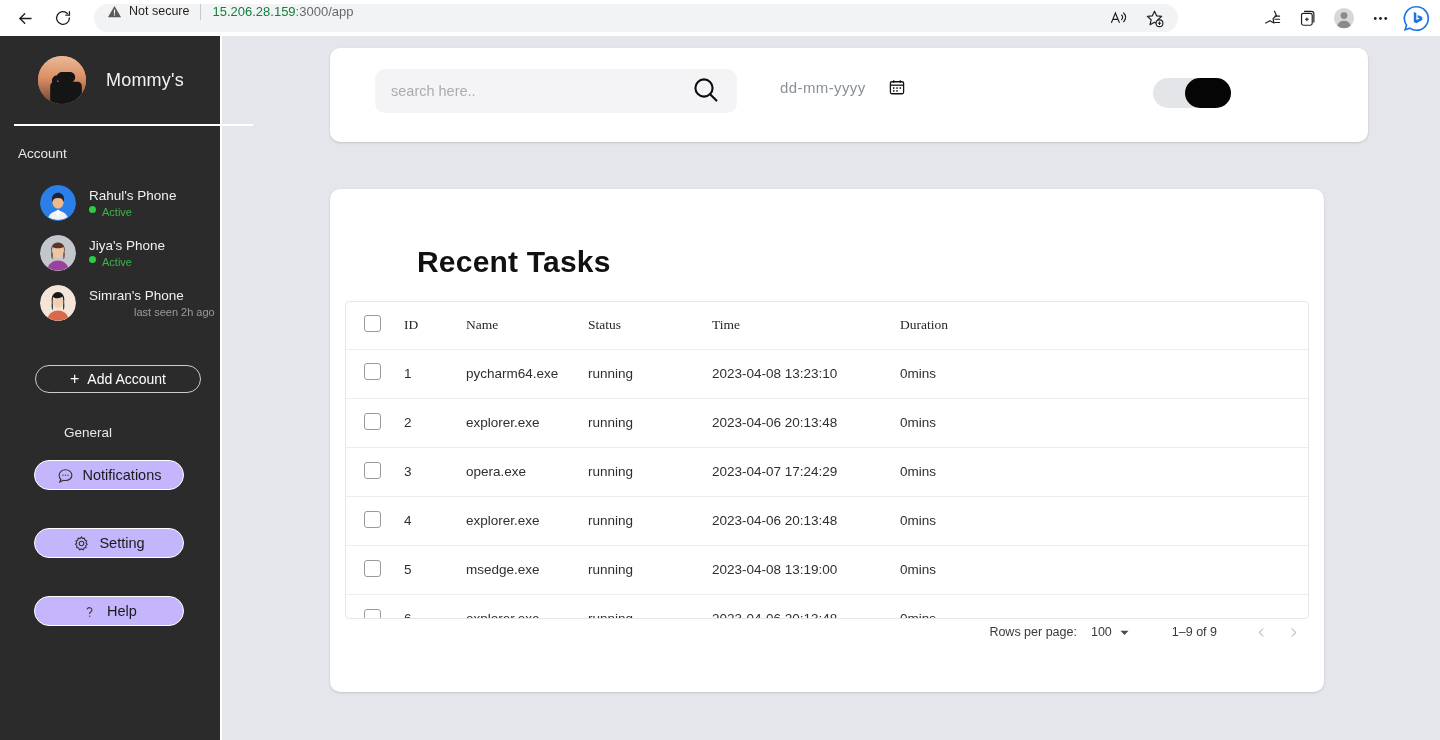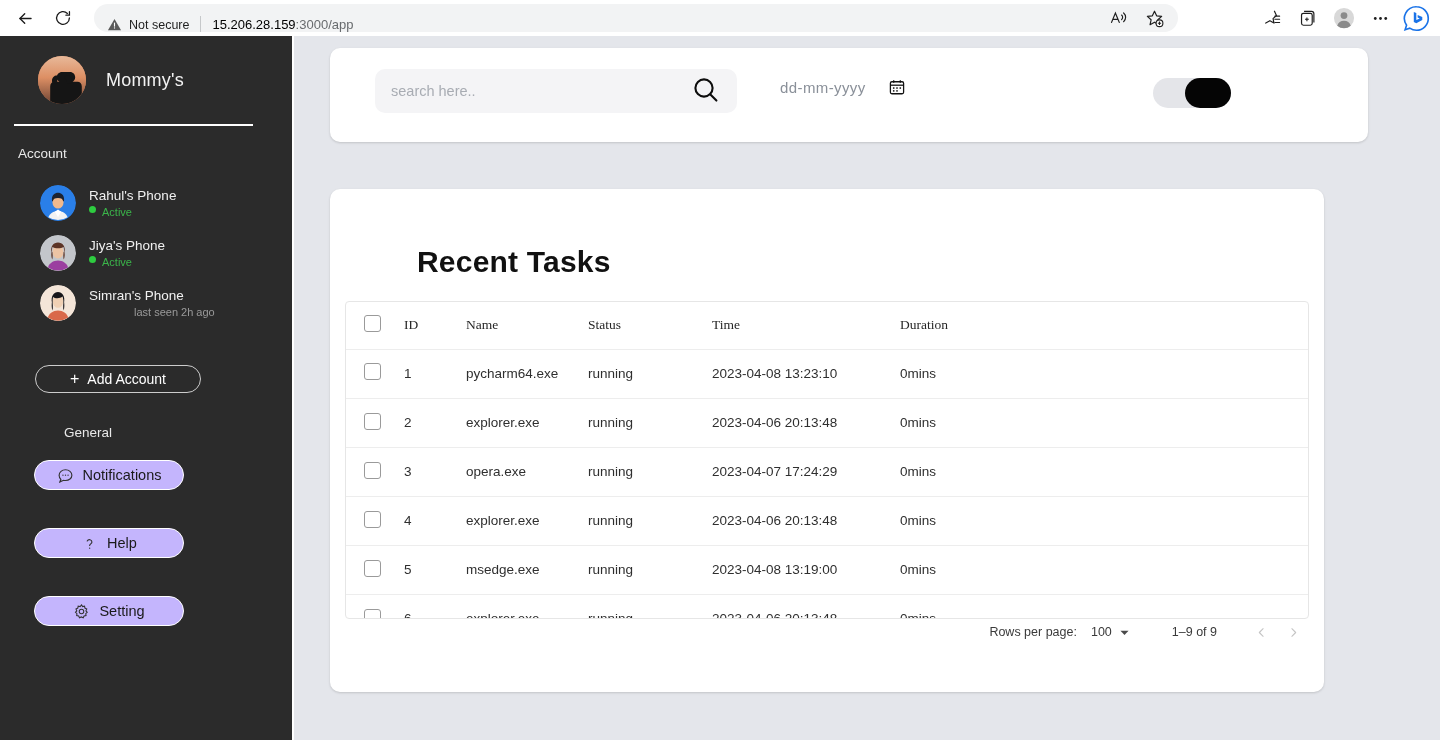--- a/index.html
+++ b/index.html
@@ -35,36 +35,36 @@
     color: #1a1a1a;
   }
   #back-btn { margin-left: 8px; }
   #reload-btn { margin-left: 4px; }
 
   .omnibox {
     position: absolute; left: 94px; top: 4px;
     width: 1083px; height: 28px;
     background: #f2f3f4;
     border-radius: 14px;
-    display: flex; align-items: flex-end;
+    display: flex; align-items: flex-start;
     padding: 0 10px;
     cursor: text;
   }
   .warn-icon { margin-left: 3px; display: flex; align-items: center; }
   .notsecure-text {
     font-size: 12.5px; color: #1f1f1f;
     margin-left: 7px; white-space: nowrap;
   }
   .omni-divider {
     width: 1px; height: 16px;
     background: #c6c8ca;
     margin: 0 11px;
   }
   .url-wrap { font-size: 13px; white-space: nowrap; }
-  .url-host { color: #000000; }
+  .url-host { color: #15803d; }
   .url-path { color: #686b6e; }
 
   .chrome-right {
     position: absolute; right: 6px; top: 2px;
     height: 32px; display: flex; align-items: center;
   }
   .chrome-icon {
     width: 32px; height: 32px;
     display: flex; align-items: center; justify-content: center;
     border-radius: 6px; cursor: pointer; color: #1f1f1f;
@@ -80,21 +80,21 @@
   
   .viewport {
     position: absolute; left: 0; top: 36px;
     width: 1440px; height: 704px;
     background: #e4e6eb;
   }
 
   
   .sidebar {
     position: absolute; left: 0; top: 0;
-    width: 294px; height: 704px;
+    width: 222px; height: 704px;
     background: #2b2b2b;
     border-right: 2px solid #ffffff;
   }
   .profile-row {
     display: flex; align-items: center;
     padding: 20px 0 0 38px;
     cursor: pointer;
   }
   .profile-avatar {
     width: 48px; height: 48px; border-radius: 50%;
@@ -483,36 +483,36 @@
             <circle cx="8.4" cy="11.5" r=".95" fill="#333333" stroke="none"></circle>
             <circle cx="12" cy="11.5" r=".95" fill="#333333" stroke="none"></circle>
             <circle cx="15.6" cy="11.5" r=".95" fill="#333333" stroke="none"></circle>
           </svg>
         </span>
         <span>Notifications</span>
       </div>
 
       <div class="pill-btn general-btn">
         <span class="gicon">
+          <svg width="17" height="17" viewBox="0 0 24 24" fill="none" stroke="#333333" stroke-width="1.5">
+            <circle cx="12" cy="12" r="3.2"></circle>
+            <path d="M12 2.6 l1.5 2.4 2.8-.6 .5 2.8 2.6 1.2 -1.2 2.6 1.9 2.1 -2.1 1.9 .4 2.8 -2.8 .5 -1.2 2.6 -2.6-1.2 -2.6 1.2 -1.2-2.6 -2.8-.5 .4-2.8 -2.1-1.9 1.9-2.1 -1.2-2.6 2.6-1.2 .5-2.8 2.8 .6 Z"></path>
+          </svg>
+        </span>
+        <span>Setting</span>
+      </div>
+
+      <div class="pill-btn general-btn">
+        <span class="gicon">
           <svg width="17" height="17" viewBox="0 0 24 24" fill="none" stroke="#333333" stroke-width="1.6" stroke-linecap="round">
             <path d="M8.8 8.4 a3.5 3.5 0 0 1 6.6 1.5 c0 2.4-3.2 2.8-3.2 5"></path>
             <circle cx="12.2" cy="18.6" r=".95" fill="#333333" stroke="none"></circle>
           </svg>
         </span>
         <span>Help</span>
-      </div>
-
-      <div class="pill-btn general-btn">
-        <span class="gicon">
-          <svg width="17" height="17" viewBox="0 0 24 24" fill="none" stroke="#333333" stroke-width="1.5">
-            <circle cx="12" cy="12" r="3.2"></circle>
-            <path d="M12 2.6 l1.5 2.4 2.8-.6 .5 2.8 2.6 1.2 -1.2 2.6 1.9 2.1 -2.1 1.9 .4 2.8 -2.8 .5 -1.2 2.6 -2.6-1.2 -2.6 1.2 -1.2-2.6 -2.8-.5 .4-2.8 -2.1-1.9 1.9-2.1 -1.2-2.6 2.6-1.2 .5-2.8 2.8 .6 Z"></path>
-          </svg>
-        </span>
-        <span>Setting</span>
       </div>
     </div>
   </div>
 
   <div class="main">
 
     <div class="card topbar-card">
 
       <div class="search-box">
         <input class="search-input" type="text" placeholder="search here.." style="">

